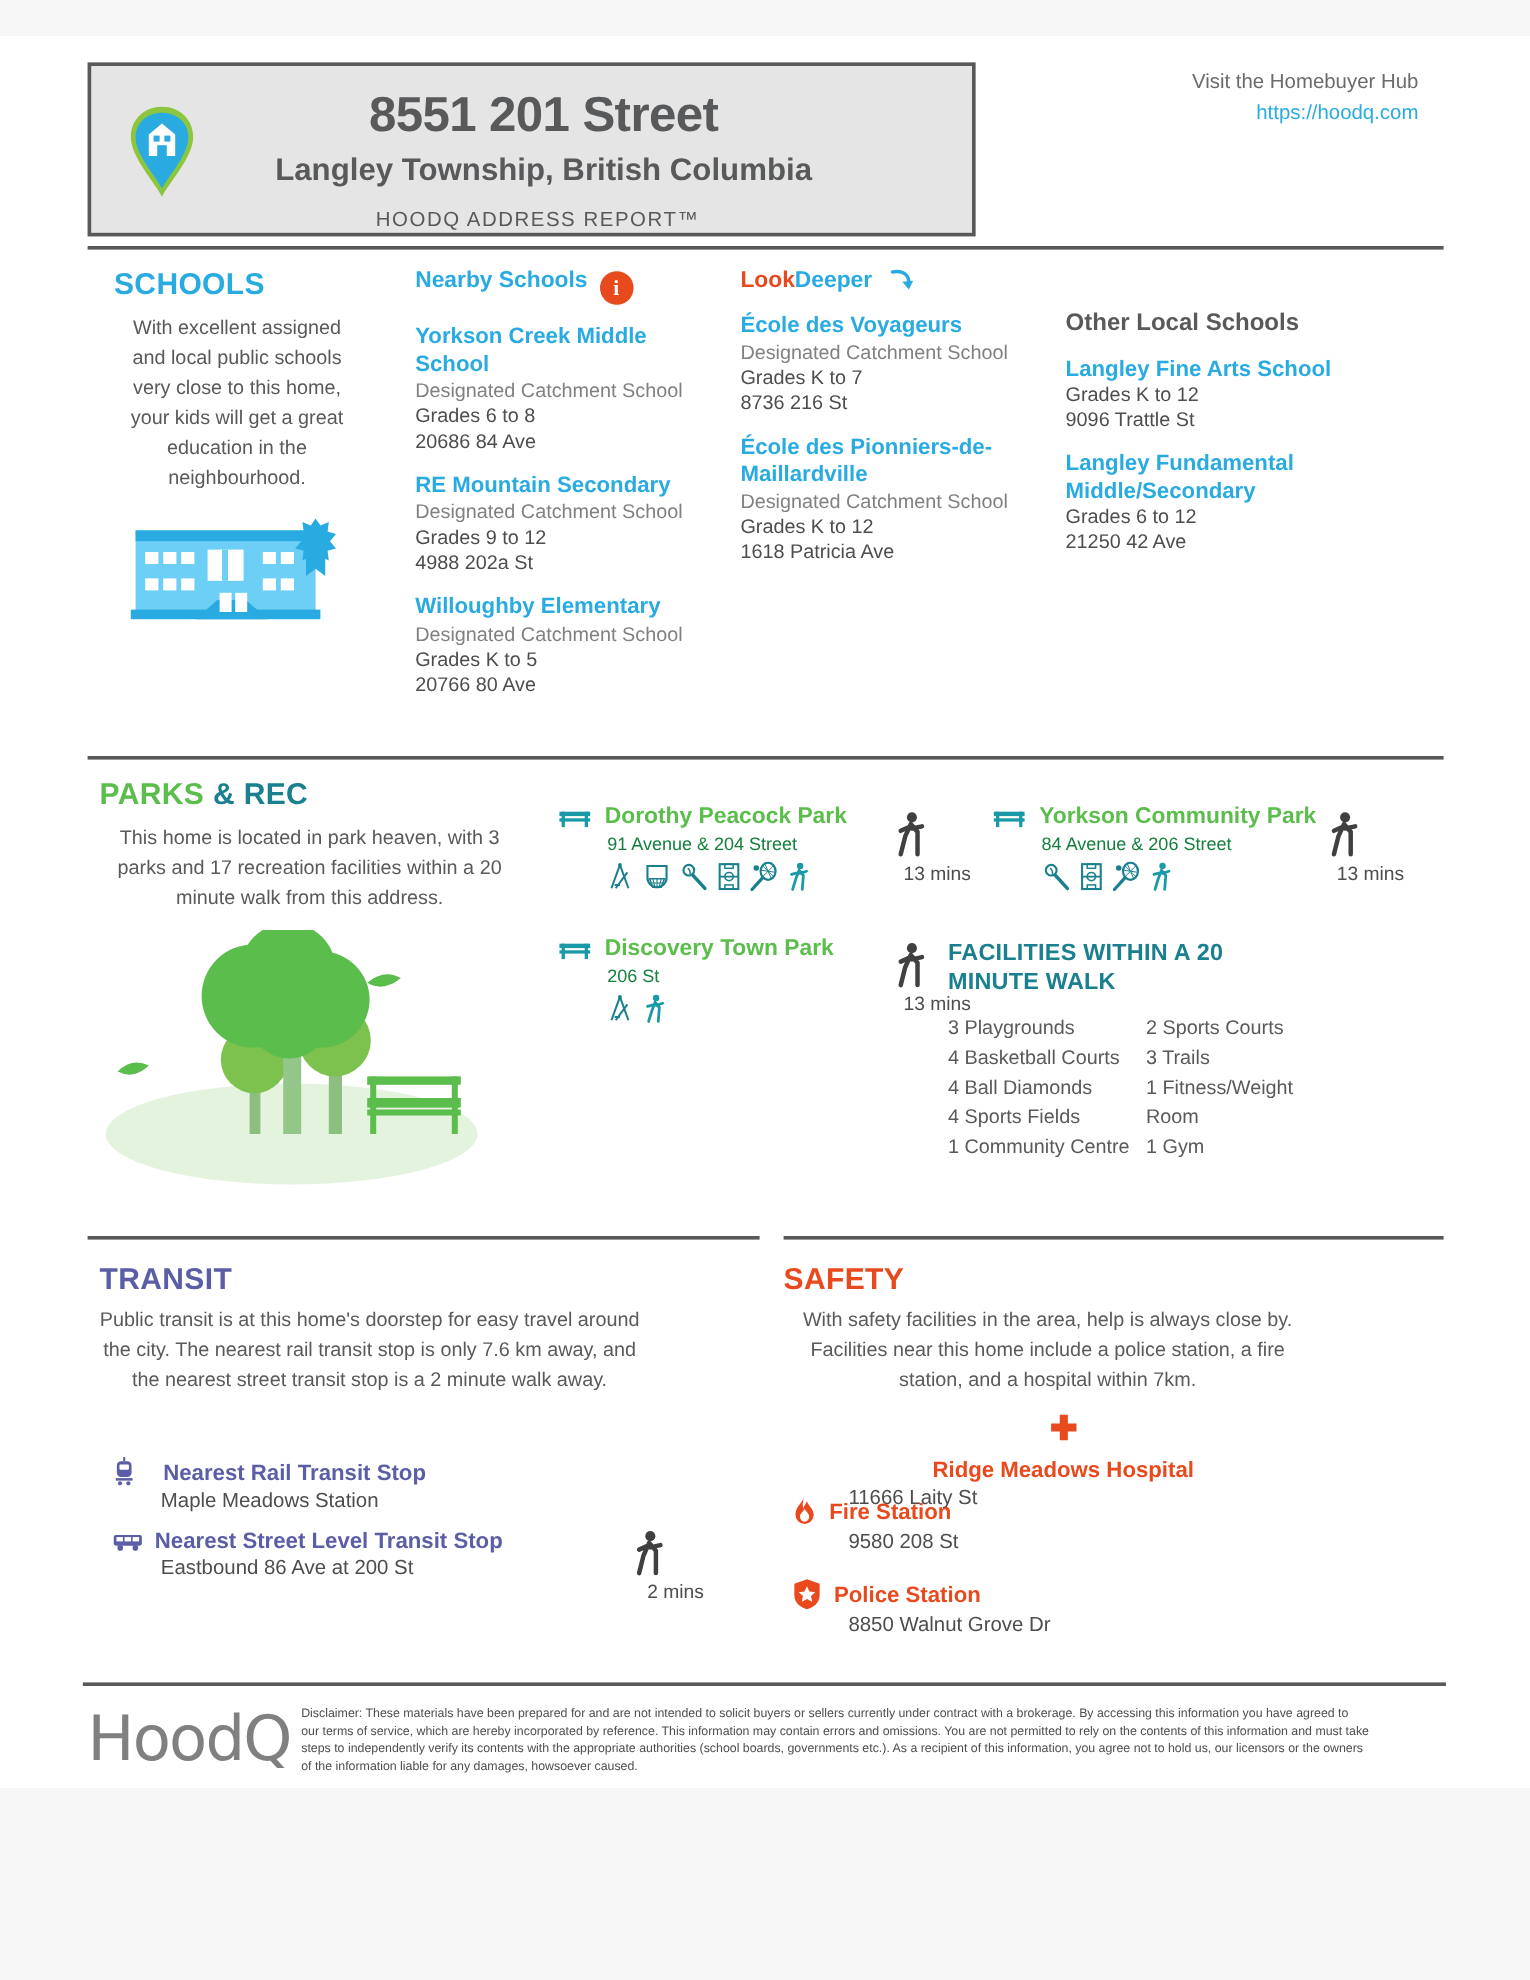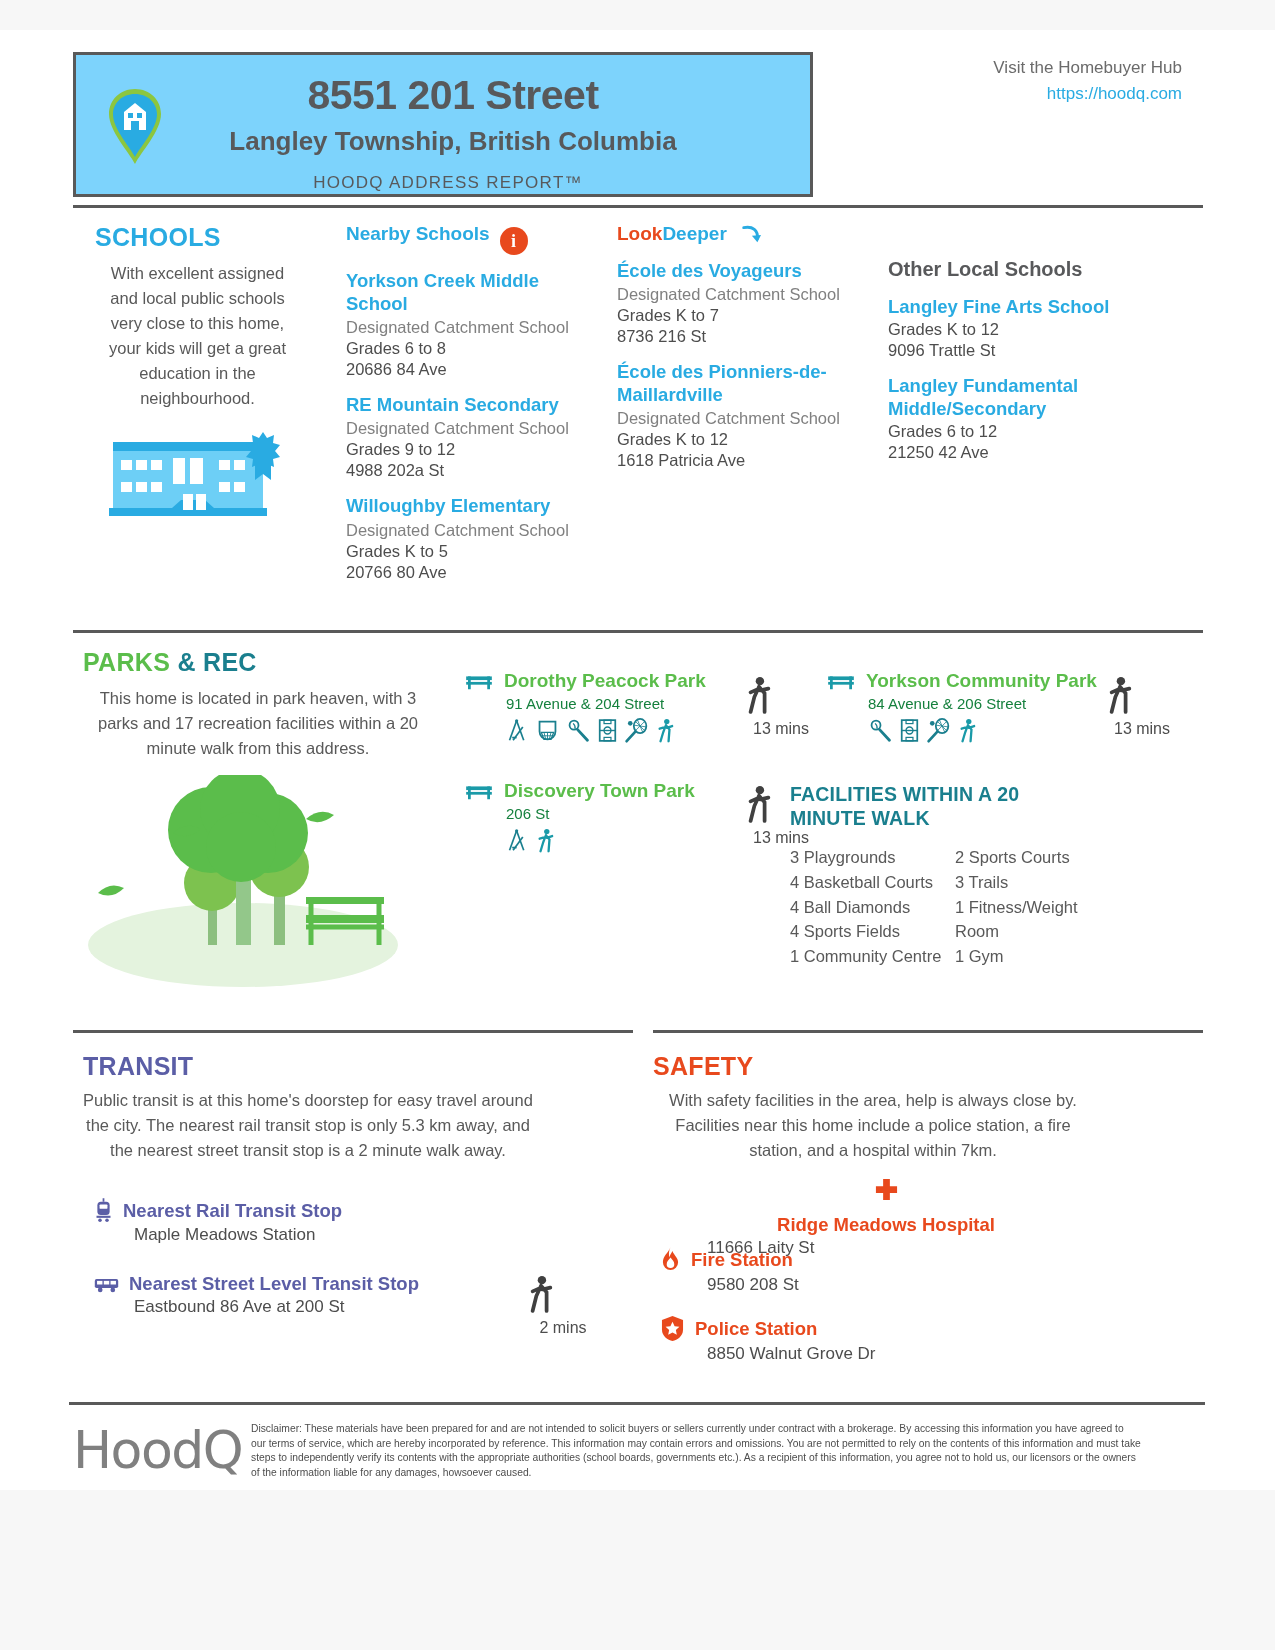--- a/index.html
+++ b/index.html
@@ -17,21 +17,21 @@
     background: #ffffff;
     padding: 0;
     overflow: hidden;
   }
   .band-top { position:absolute; left:0; top:0; width:1275px; height:30px; background:#f7f7f7; }
   .band-bottom { position:absolute; left:0; bottom:0; width:1275px; height:160px; background:#f7f7f7; }
   .sheet { position:absolute; left:33px; top:30px; width:1209px; height:1460px; background:#ffffff; }
 
   
   .header { position:absolute; left:40px; top:22px; width:740px; height:145px;
-            border:3px solid #595959; background:#7dd3fc; }
+            border:3px solid #595959; background:#e5e5e5; }
   .pin-wrap { position:absolute; left:28px; top:32px; width:62px; height:80px; }
   .addr-block { position:absolute; left:112px; top:18px; width:610px; }
   .addr-title { font-size:41px; font-weight:bold; color:#58595b; letter-spacing:-0.5px; line-height:1.1;
                 text-align:center; padding-right:80px;}
   .addr-sub { font-size:26px; font-weight:bold; color:#58595b; margin-top:8px; text-align:center; padding-right:80px;}
   .addr-report { font-size:17px; color:#58595b; letter-spacing:1.3px; margin-top:16px; text-align:center; padding-right:90px;}
 
   .hub { position:absolute; right:60px; top:28px; text-align:right;margin-left:20px; }
   .hub-label { font-size:17px; color:#6b6b6b; }
   .hub-link { font-size:17px; color:#29abe2; margin-top:6px; }
@@ -457,24 +457,24 @@
           <div class="fac-li">3 Trails</div>
           <div class="fac-li">1 Fitness/Weight Room</div>
           <div class="fac-li">1 Gym</div>
         </div>
       </div>
     </div>
 
     <div class="transit">
       <div class="rule" style="left:40px; top:0; width:560px;"></div>
       <div class="tr-title sec-title">TRANSIT</div>
-      <div class="tr-desc body-txt">Public transit is at this home's doorstep for easy travel around the city. The nearest rail transit stop is only 5.3 km away, and the nearest street transit stop is a 2 minute walk away.</div>
+      <div class="tr-desc body-txt">Public transit is at this home's doorstep for easy travel around the city. The nearest rail transit stop is only 7.6 km away, and the nearest street transit stop is a 2 minute walk away.</div>
 
       <div class="poi poi-purple" style="left:60px; top:168px; width:440px;">
-        <div style="display:flex; align-items:center; gap:9px;">
+        <div style="display:flex; align-items:center; gap:22px;margin-top:16px;">
           <span>
             <svg viewBox="0 0 24 28" width="21" height="25">
               <rect x="5" y="4" width="14" height="15" rx="4" fill="#5b5ea6"></rect>
               <rect x="7.5" y="7" width="9" height="5" rx="1" fill="#ffffff"></rect>
               <rect x="11" y="0" width="2" height="4" fill="#5b5ea6"></rect>
               <rect x="4" y="20" width="16" height="2.4" fill="#5b5ea6"></rect>
               <circle cx="8" cy="25" r="2" fill="#5b5ea6"></circle>
                 <circle cx="16" cy="25" r="2" fill="#5b5ea6"></circle>
             </svg>
           </span>

